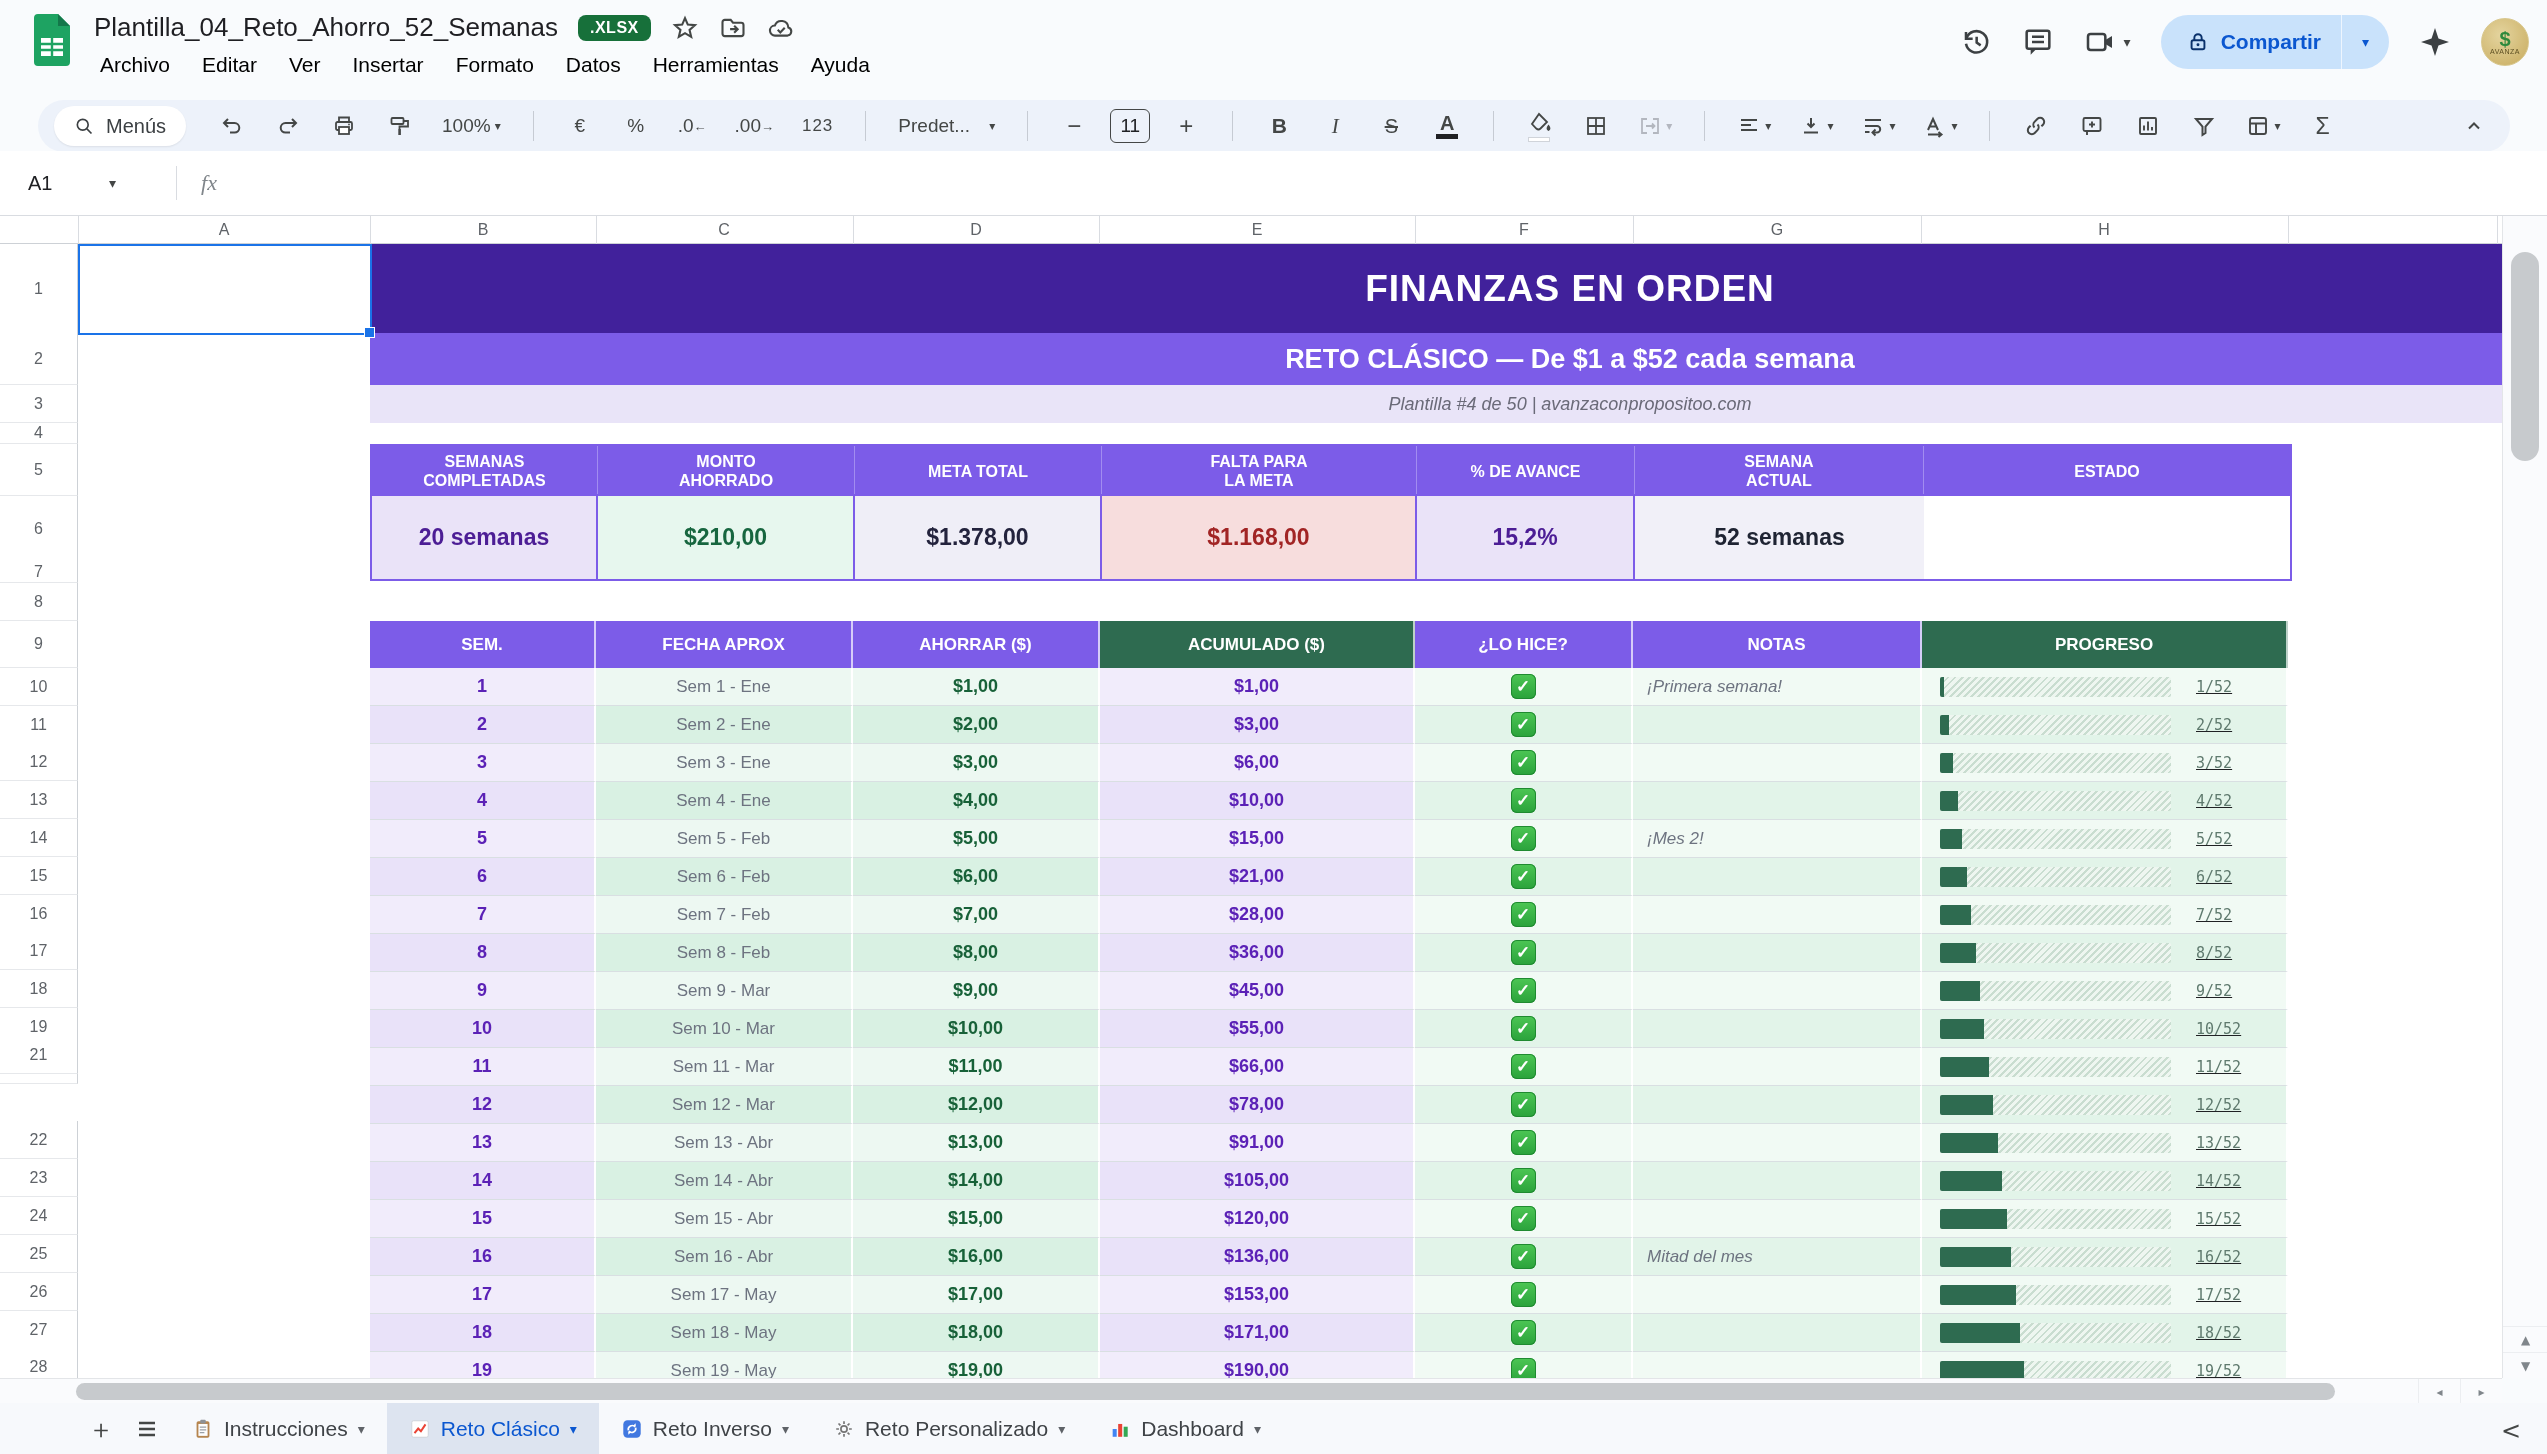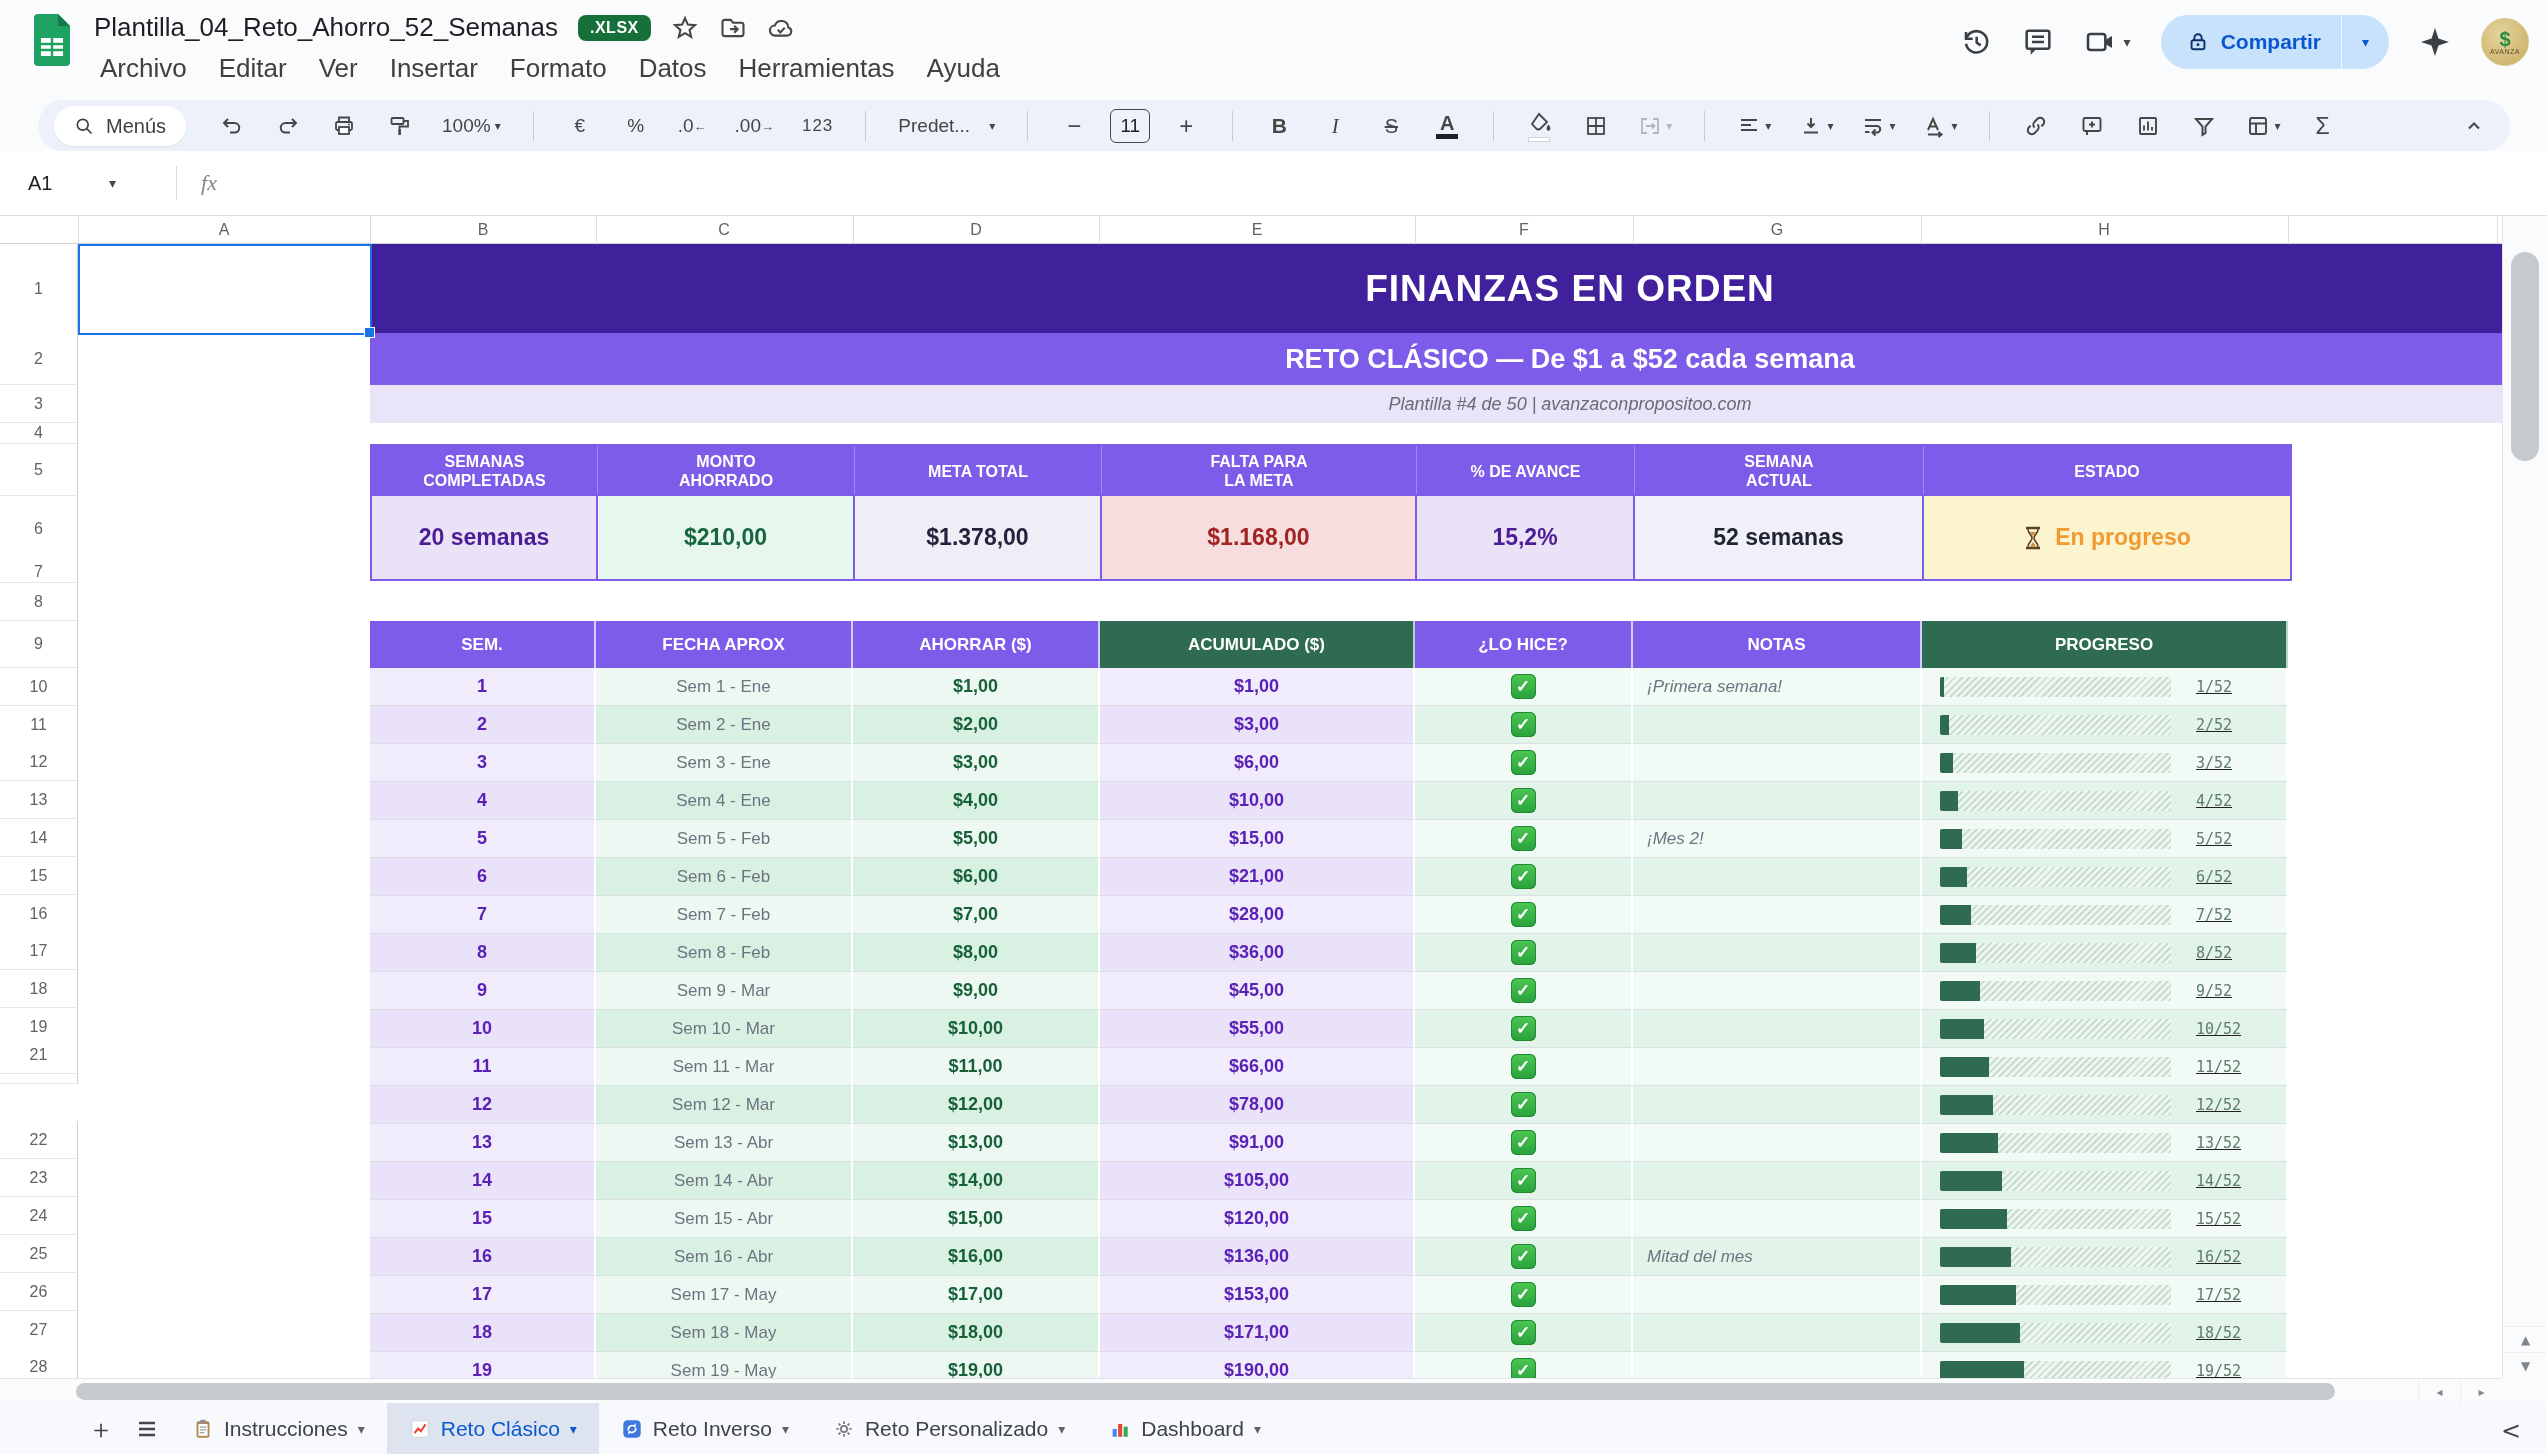--- a/index.html
+++ b/index.html
@@ -8,21 +8,21 @@
   svg { display:block; }
 
   
   #topbar { position:absolute; left:0; top:0; width:2547px; height:100px; }
   #logo { position:absolute; left:26px; top:12px; width:52px; height:56px; cursor:pointer; }
   #title-row { position:absolute; left:94px; top:12px; display:flex; align-items:center; gap:20px; }
   #doc-title { font-size:26px; color:#1f1f23; }
   #xlsx-badge { background:#17703a; color:#fff; font-size:16px; font-weight:bold; letter-spacing:0.5px; padding:4px 12px; border-radius:8px; }
   .tb-ic { width:28px; height:28px; color:#444746; }
   #menubar { position:absolute; left:88px; top:50px; display:flex; gap:8px; }
-  .menu-item { font-size:26px; color:#404040; padding:3px 12px; border-radius:8px; cursor:pointer; }
+  .menu-item { font-size:21px; color:#000000; padding:3px 12px; border-radius:8px; cursor:pointer; }
   #top-right { position:absolute; right:18px; top:14px; height:56px; display:flex; align-items:center; gap:30px; }
   .tr-ic { width:32px; height:32px; color:#3c4043; cursor:pointer; }
   .caret { font-family:"DejaVu Sans",sans-serif; font-size:14px; color:#444746; }
   #share-btn { display:flex; align-items:center; background:#c9e2fb; border-radius:28px; height:54px; overflow:hidden; cursor:pointer; }
   #share-main { display:flex; align-items:center; gap:12px; padding:0 20px 0 26px; height:100%; }
   #share-label { color:#0b57d0; font-size:21px; font-weight:bold; }
   #share-caret { width:48px; height:100%; display:flex; align-items:center; justify-content:center; border-left:1px solid #ffffffaa; color:#0b57d0; }
   #avatar { width:48px; height:48px; border-radius:50%; background:radial-gradient(circle at 40% 35%, #e4d49e, #c8ab5e); display:flex; flex-direction:column; align-items:center; justify-content:center; cursor:pointer; border:1px solid #d9c88f; }
   #avatar .bag { font-size:20px; font-weight:bold; color:#2f8a3d; line-height:18px; }
   #avatar .bagtxt { font-size:7px; color:#5d4f22; letter-spacing:0.5px; }
@@ -465,28 +465,20 @@
       </div>
       <div class="sv v-red">
         <span>$1.168,00</span>
       </div>
       <div class="sv v-pur">
         <span>15,2%</span>
       </div>
       <div class="sv v-drk2">
         <span>52 semanas</span>
       </div>
-      <div class="sv v-sta">
-        <svg width="20" height="24" viewBox="0 0 20 24">
-          <path d="M3 2 h14 M3 22 h14" stroke="#5f4320" stroke-width="2.6"></path>
-          <path d="M5 3 c0 5 4 5.5 4 9 s-4 4-4 9 M15 3 c0 5-4 5.5-4 9 s4 4 4 9" stroke="#5f4320" stroke-width="1.6" fill="none"></path>
-          <path d="M7 6 h6 l-3 4 Z M10 16 l3 4.5 h-6 Z" fill="#c98c3f"></path>
-        </svg>
-        <span>En progreso</span>
-      </div>
     </div>
 
   <div id="tblhead" class="grid7">
       <div class="th purple">SEM.</div>
       <div class="th purple">FECHA APROX</div>
       <div class="th purple">AHORRAR ($)</div>
       <div class="th green">ACUMULADO ($)</div>
       <div class="th purple">¿LO HICE?</div>
       <div class="th purple">NOTAS</div>
       <div class="th green">PROGRESO</div>

